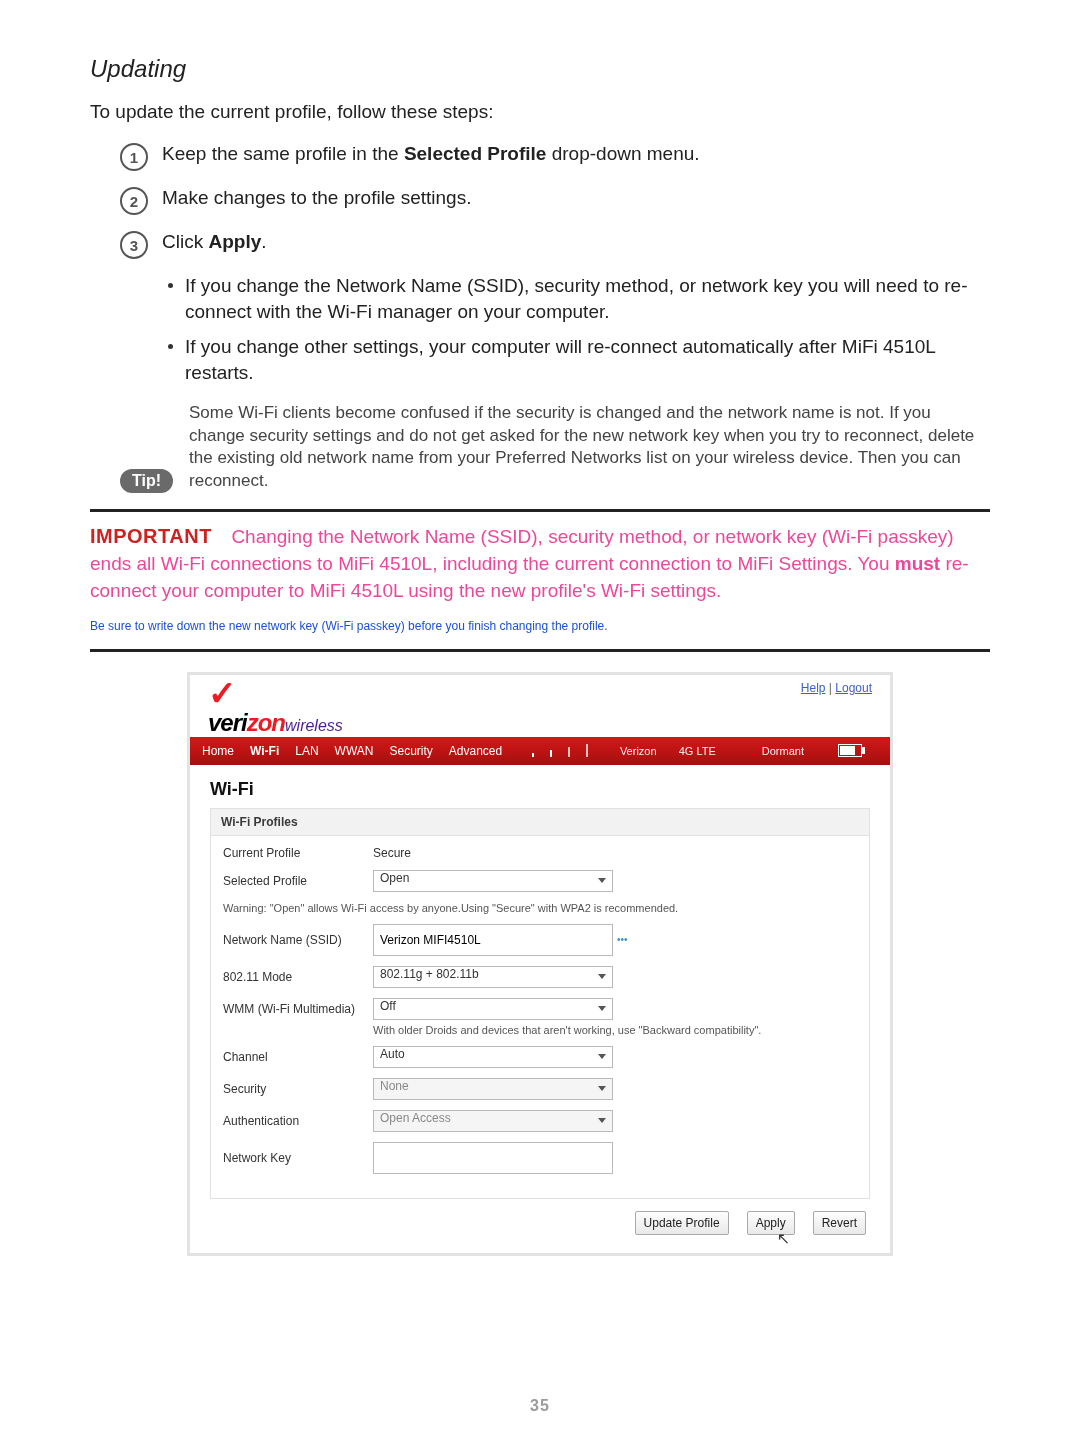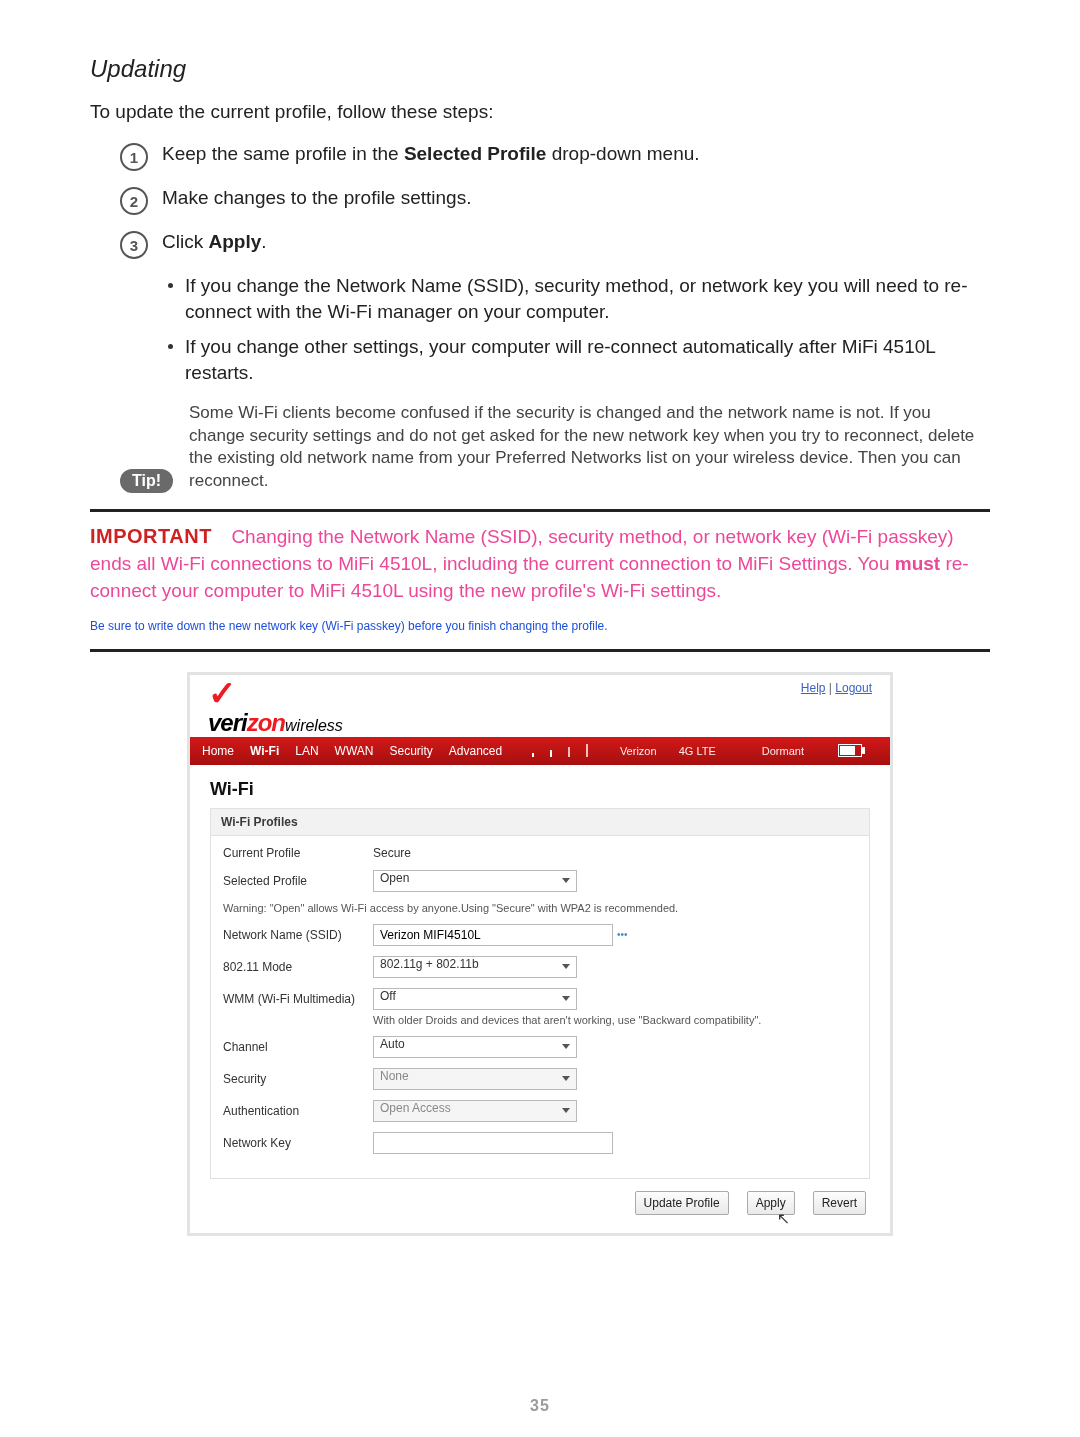--- a/index.html
+++ b/index.html
@@ -24,40 +24,40 @@
   .imp-para{font-size:12px;color:#1d4ed8;line-height:1.4;margin:14px 0 0 0;}
   
   .ui-shot{width:700px;margin:20px auto 0 auto;border:3px solid #e3e3e3;background:#fff;position:relative;}
   .ui-top{height:62px;position:relative;}
   .ui-help{position:absolute;right:18px;top:6px;font-size:12px;color:#666;}
   .ui-help a{color:#3a62c6;text-decoration:underline;}
   .ui-logo{position:absolute;left:18px;top:8px;}
   .ui-logo .check{font-size:34px;color:#ec1c24;font-weight:700;line-height:20px;}
   .ui-logo .veri{font-size:24px;color:#000;font-weight:900;font-style:italic;letter-spacing:-1px;}
   .ui-logo .zon{color:#ec1c24;}
-  .ui-logo .wl{font-size:16px;color:#000000;font-style:italic;font-weight:400;}
+  .ui-logo .wl{font-size:16px;color:#4c1d95;font-style:italic;font-weight:400;}
   .ui-nav{background:#b11;background:linear-gradient(#d31818,#a50f0f);height:28px;display:flex;align-items:center;color:#fff;font-size:12px;padding:0 12px;position:relative;}
   .ui-nav span{margin-right:16px;cursor:pointer;}
   .ui-nav span.act{font-weight:700;}
   .ui-status{position:absolute;right:12px;top:0;height:28px;display:flex;align-items:center;font-size:11px;color:#fcecec;}
   .sig{display:inline-flex;align-items:flex-end;margin-right:6px;}
   .sigbar{width:2px;background:#ffbcbc;margin-right:1px;}
   .batt{width:22px;height:11px;border:1px solid #fff;margin-left:18px;position:relative;}
   .batt:after{content:"";position:absolute;right:-4px;top:2px;width:3px;height:7px;background:#fff;}
   .batt-fill{position:absolute;left:1px;top:1px;bottom:1px;width:70%;background:#fff;}
   .ui-body{padding:10px 20px 18px 20px;}
   .ui-h{font-weight:700;font-size:18px;color:#111;margin:4px 0 8px 0;}
   .panel{border:1px solid #e1e1e1;}
   .panel-head{background:#f2f2f2;font-weight:700;font-size:12px;color:#3a3a3a;padding:6px 10px;border-bottom:1px solid #e1e1e1;}
   .panel-body{padding:10px 12px 14px 12px;font-size:12px;color:#333;}
   .frow{display:flex;align-items:center;margin-bottom:10px;}
   .flabel{width:150px;flex-shrink:0;color:#333;}
   .fval{color:#333;text-align:right;}
-  .finput{width:240px;height:22px;border:1px solid #b9b9b9;box-sizing:border-box;padding:0 6px;font-size:12px;background:#fff;}
-  .fselect{width:204px;height:22px;border:1px solid #b9b9b9;box-sizing:border-box;padding:0 6px;font-size:12px;background:#fff;position:relative;}
+  .finput{width:240px;height:32px;border:1px solid #b9b9b9;box-sizing:border-box;padding:0 6px;font-size:12px;background:#fff;}
+  .fselect{width:240px;height:22px;border:1px solid #b9b9b9;box-sizing:border-box;padding:0 6px;font-size:12px;background:#fff;position:relative;}
   .fselect .caret{position:absolute;right:6px;top:7px;width:0;height:0;border-left:4px solid transparent;border-right:4px solid transparent;border-top:5px solid #555;}
   .fselect.dis{background:#f5f5f5;color:#888;}
   .warn{font-size:11px;color:#555;margin:0 0 10px 0;}
   .hint{font-size:11px;color:#555;margin:-6px 0 10px 150px;}
   .btnrow{display:flex;justify-content:flex-end;gap:18px;padding:12px 4px 0 0;align-items:center;}
   .btn{border:1px solid #aaa;background:linear-gradient(#fdfdfd,#e9e9e9);padding:4px 8px;font-size:12px;border-radius:2px;cursor:pointer;color:#222;}
   .cursor{position:absolute;font-size:16px;left:0;top:0;}
   .apply-wrap{position:relative;display:inline-block;}
   .apply-wrap .cursor{left:30px;top:18px;}
   .pagenum{position:absolute;bottom:22px;left:0;right:0;text-align:center;color:#9b9b9b;font-weight:700;font-size:16px;letter-spacing:1px;}

